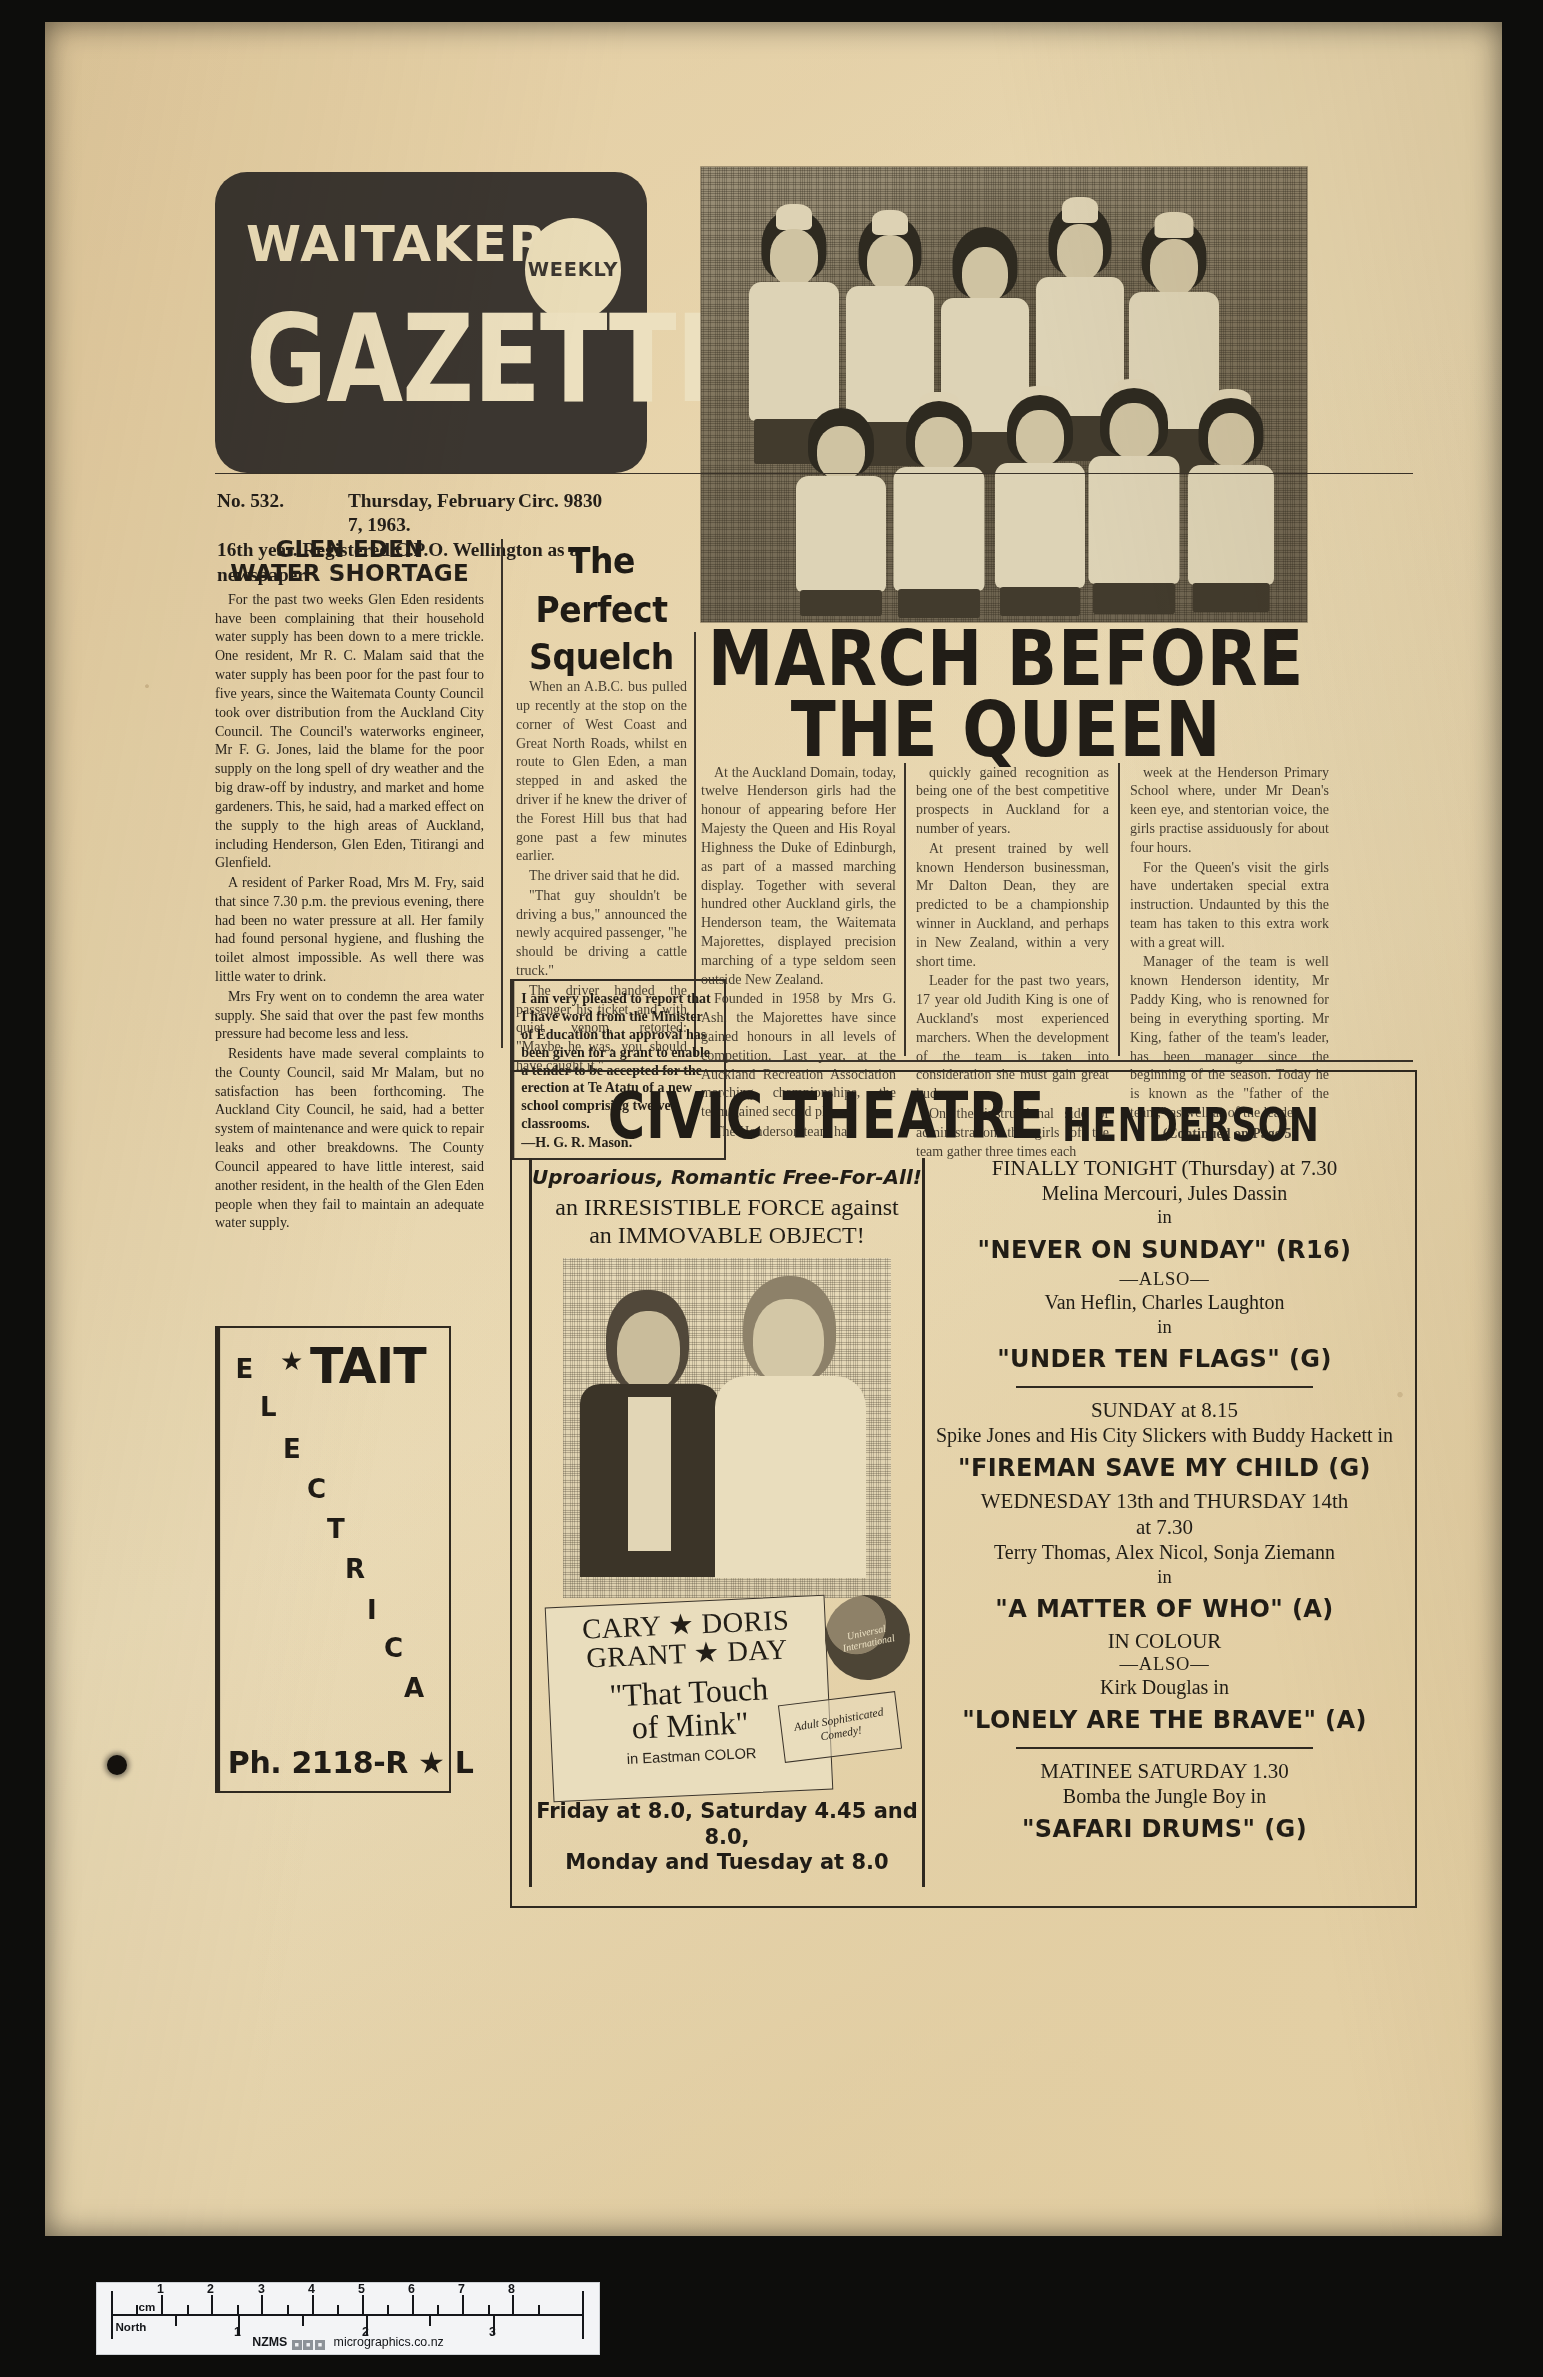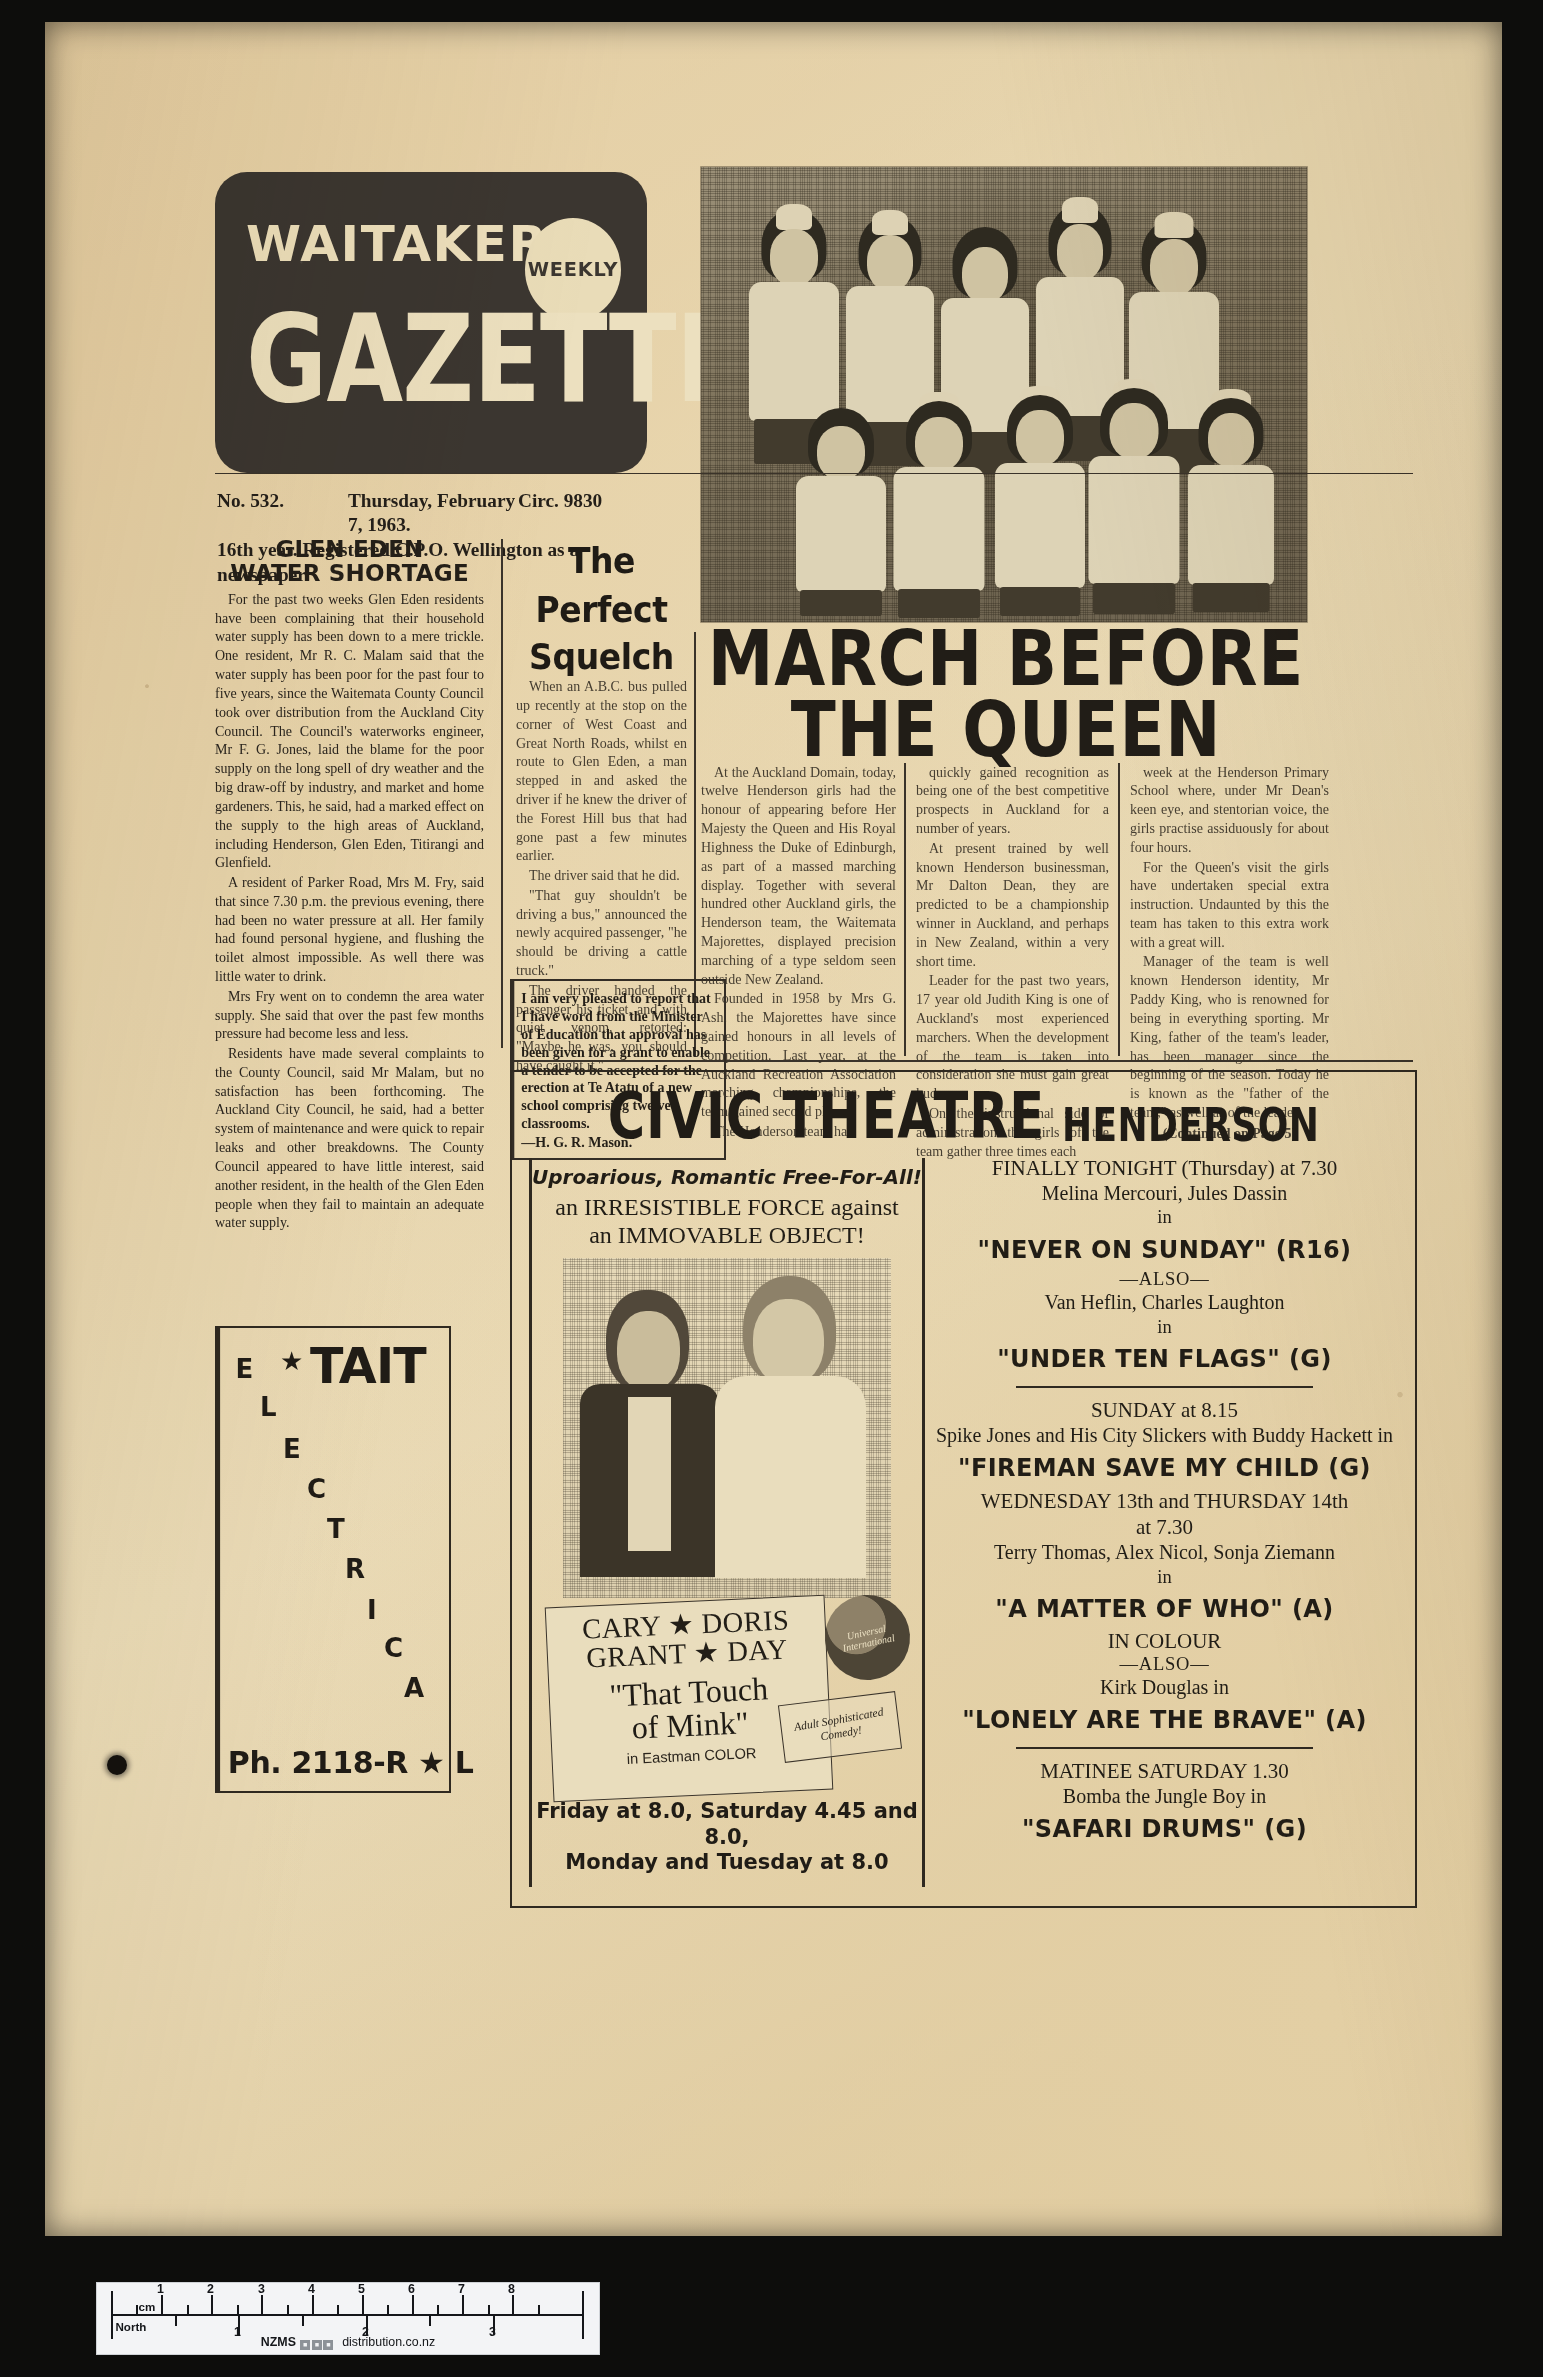--- a/index.html
+++ b/index.html
@@ -617,16 +617,16 @@
   <div class="sb-line" style="left:205px;top:32px;width:1.5px;height:10.8px;"></div>
   <div class="sb-line" style="left:332px;top:32px;width:1.5px;height:10.8px;"></div>
 
   <div class="sb-num" style="left:137px;top:42px;">1</div>
   <div class="sb-num" style="left:265px;top:42px;">2</div>
   <div class="sb-num" style="left:392px;top:42px;">3</div>
 
   <div class="sb-brand">
     <span>NZMS</span>
     <span class="sq">■</span><span class="sq">■</span><span class="sq">■</span>
-    <span class="site">distribution.co.nz</span>
+    <span class="site">micrographics.co.nz</span>
   </div>
 </div>
 
 
 </body></html>

